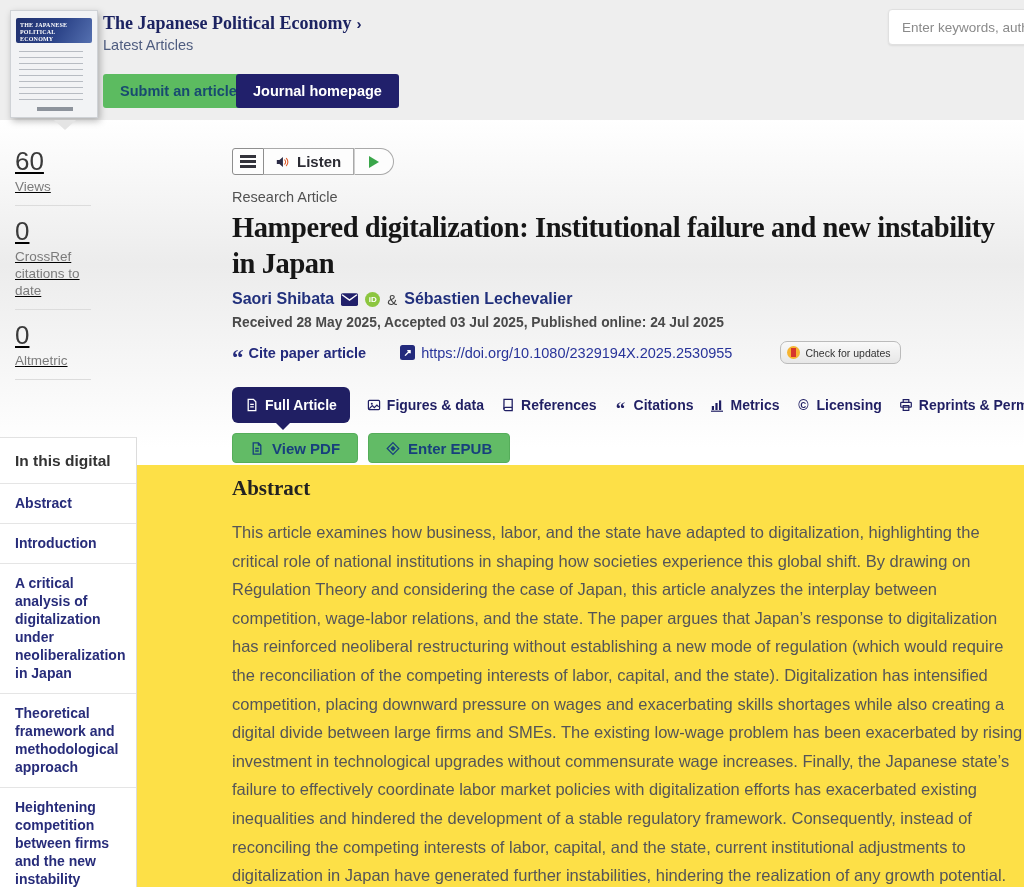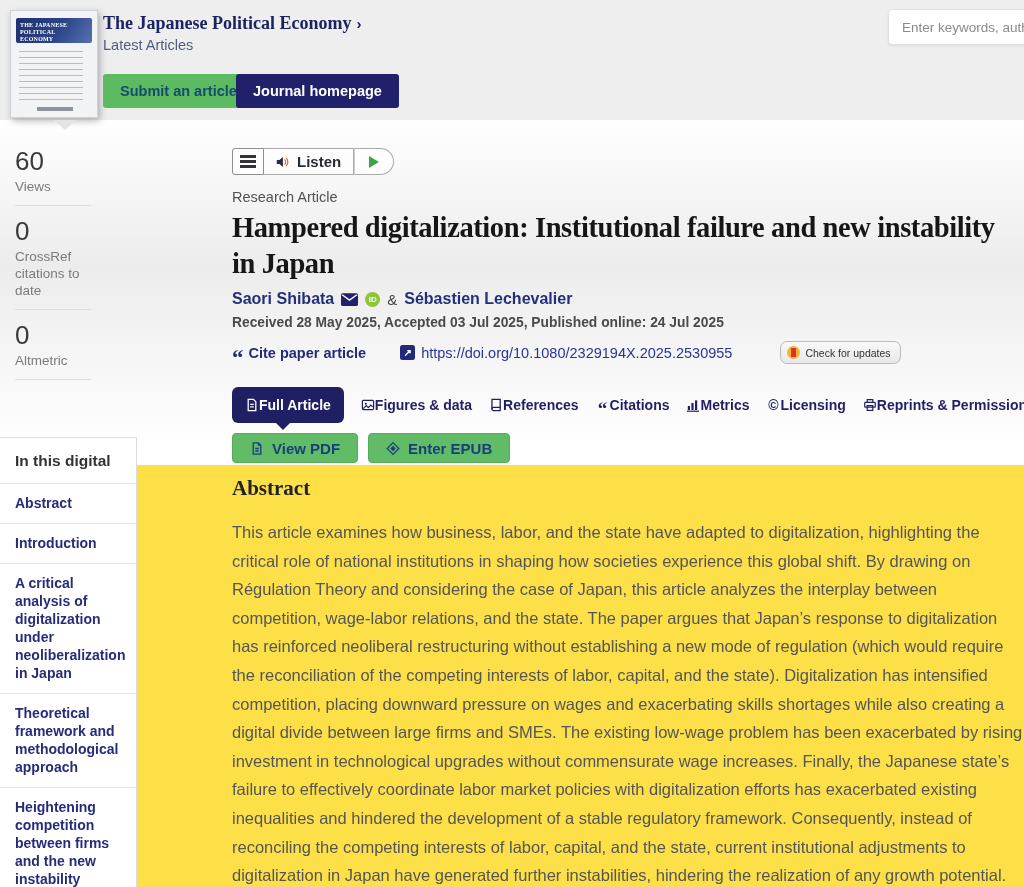--- a/index.html
+++ b/index.html
@@ -35,21 +35,21 @@
   .search-box { position:absolute; left:888px; top:9px; width:160px; height:36px; background:#fff;
     border:1px solid #e0e0e0; border-radius:4px 0 0 4px; box-shadow:0 1px 2px rgba(0,0,0,.08);
     font-size:13.5px; color:#555; padding:0 10px 0 13px; outline:none; }
   .search-box::placeholder { color:#8a8a8a; }
 
   
   .hero-band { position:absolute; left:0; top:120px; width:1024px; height:345px; z-index:0;
     background:linear-gradient(180deg,#ffffff 0%,#ececec 42%,#ffffff 95%); }
 
   
-  .metrics { position:absolute; left:15px; top:146px; width:76px; z-index:1; }
+  .metrics { position:absolute; left:15px; top:146px; width:76px; z-index:1;text-decoration:underline; }
   .metric-value { font-size:26px; color:#3a3a3a; line-height:30px; }
   .metric-label { font-size:13.5px; color:#7b7b7b; line-height:17px; margin-top:2px; }
   .metric-divider { border:none; border-top:1px solid #dcdcdc; margin:10px 0; }
 
   
   .article-head { position:absolute; left:232px; top:148px; width:792px; z-index:1; }
 
   .listen-bar { display:flex; align-items:stretch; height:27px; }
   .menu-btn { width:32px; border:1px solid #8e8e8e; border-radius:3px 0 0 3px; background:#fdfdfd;
     display:flex; flex-direction:column; justify-content:center; align-items:center; gap:2.5px; cursor:pointer; }
@@ -84,21 +84,21 @@
   .doi-link { font-size:14.5px; color:#28349a; text-decoration:none; }
   .crossmark { margin-left:48px; display:inline-flex; align-items:center; gap:5px; height:23px;
     padding:0 9px 0 6px; background:linear-gradient(#f9f9f9,#e7e7e7); border:1px solid #bbb;
     border-radius:7px; cursor:pointer; }
   .cm-logo { position:relative; width:13px; height:13px; border-radius:50%; background:#f6b431; overflow:hidden; }
   .cm-logo i { position:absolute; left:4px; top:2px; width:5px; height:9px; background:#d7352c; }
   .cm-text { font-size:10.5px; color:#333; }
 
   
   .tabs { margin-top:22px; display:flex; align-items:center; gap:17px; height:38px; white-space:nowrap; }
-  .tab { position:relative; display:inline-flex; align-items:center; color:#201f63;
+  .tab { position:relative; display:inline-flex; align-items:center; gap:6px; color:#201f63;
     font-size:14px; font-weight:bold; text-decoration:none; cursor:pointer; }
   .tab-icon { display:inline-flex; width:14px; height:14px; align-items:center; justify-content:center; }
   .tab-icon svg { width:14px; height:14px; }
   .tab-icon .qg { font-size:19px; top:4px; }
   .tab-icon .cg { font-size:14px; font-weight:bold; line-height:14px; }
   .tab--active { background:#201f63; color:#fff; border-radius:6px; padding:10px 13px; }
   .tab--active::after { content:""; position:absolute; left:44px; bottom:-7px;
     border-left:7px solid transparent; border-right:7px solid transparent; border-top:7px solid #201f63; }
 
   .dl-row { margin-top:9px; display:flex; gap:10px; }

